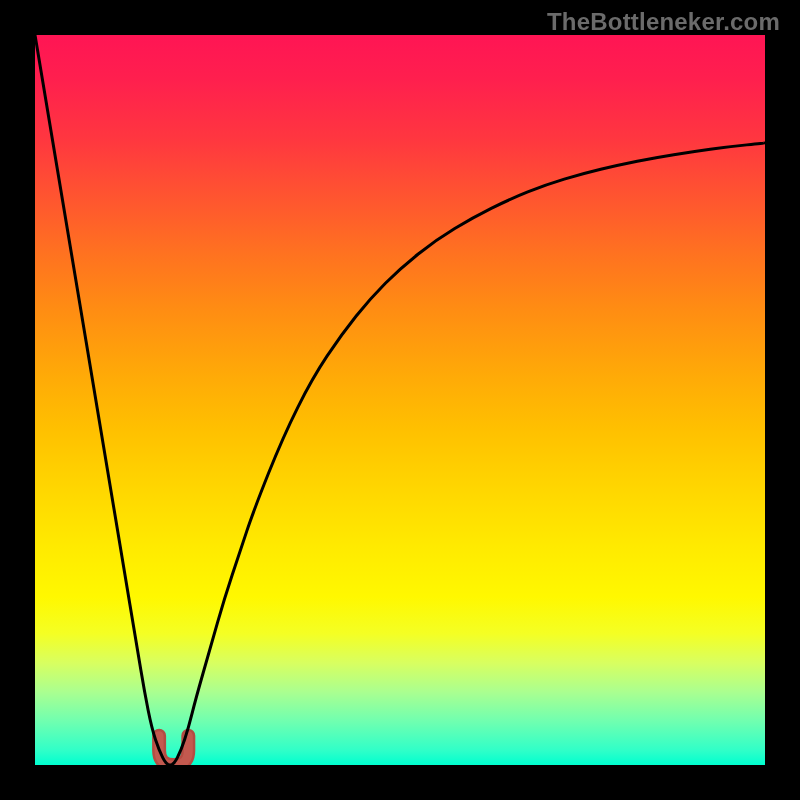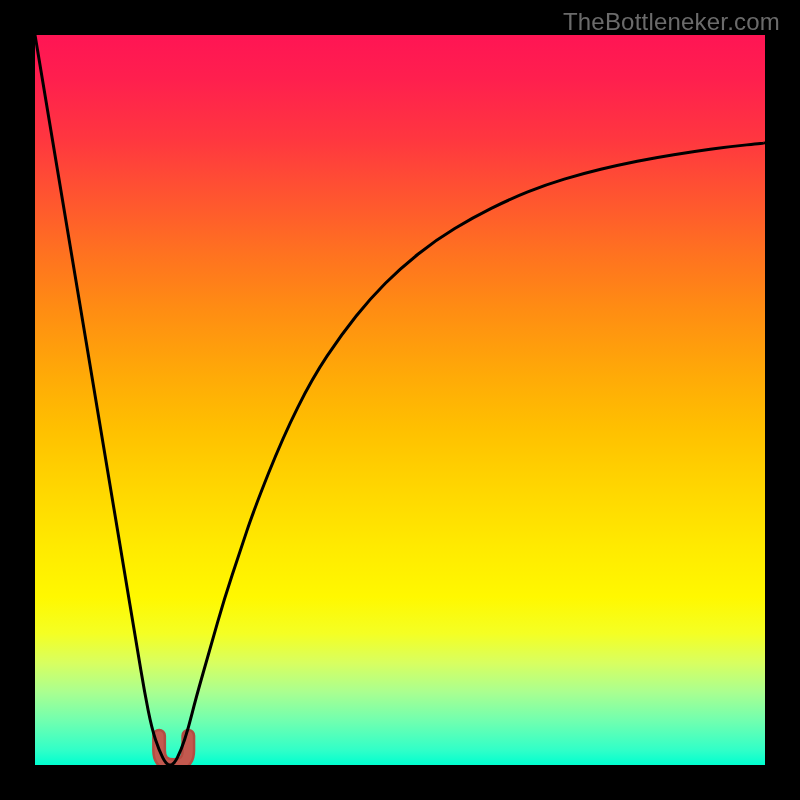--- a/index.html
+++ b/index.html
@@ -46,21 +46,21 @@
   .curve-layer {
     position: absolute;
     inset: 0;
   }
   .watermark {
     position: absolute;
     top: 8px;
     right: 20px;
     color: #6b6b6b;
     font-size: 24px;
-    font-weight: 400;
+    font-weight: 700;
     letter-spacing: 0.2px;
   }
 </style>
 </head>
 <body>
 
 <div class="watermark">TheBottleneker.com</div>
 
 <div class="frame">
   <div class="gradient"></div>

